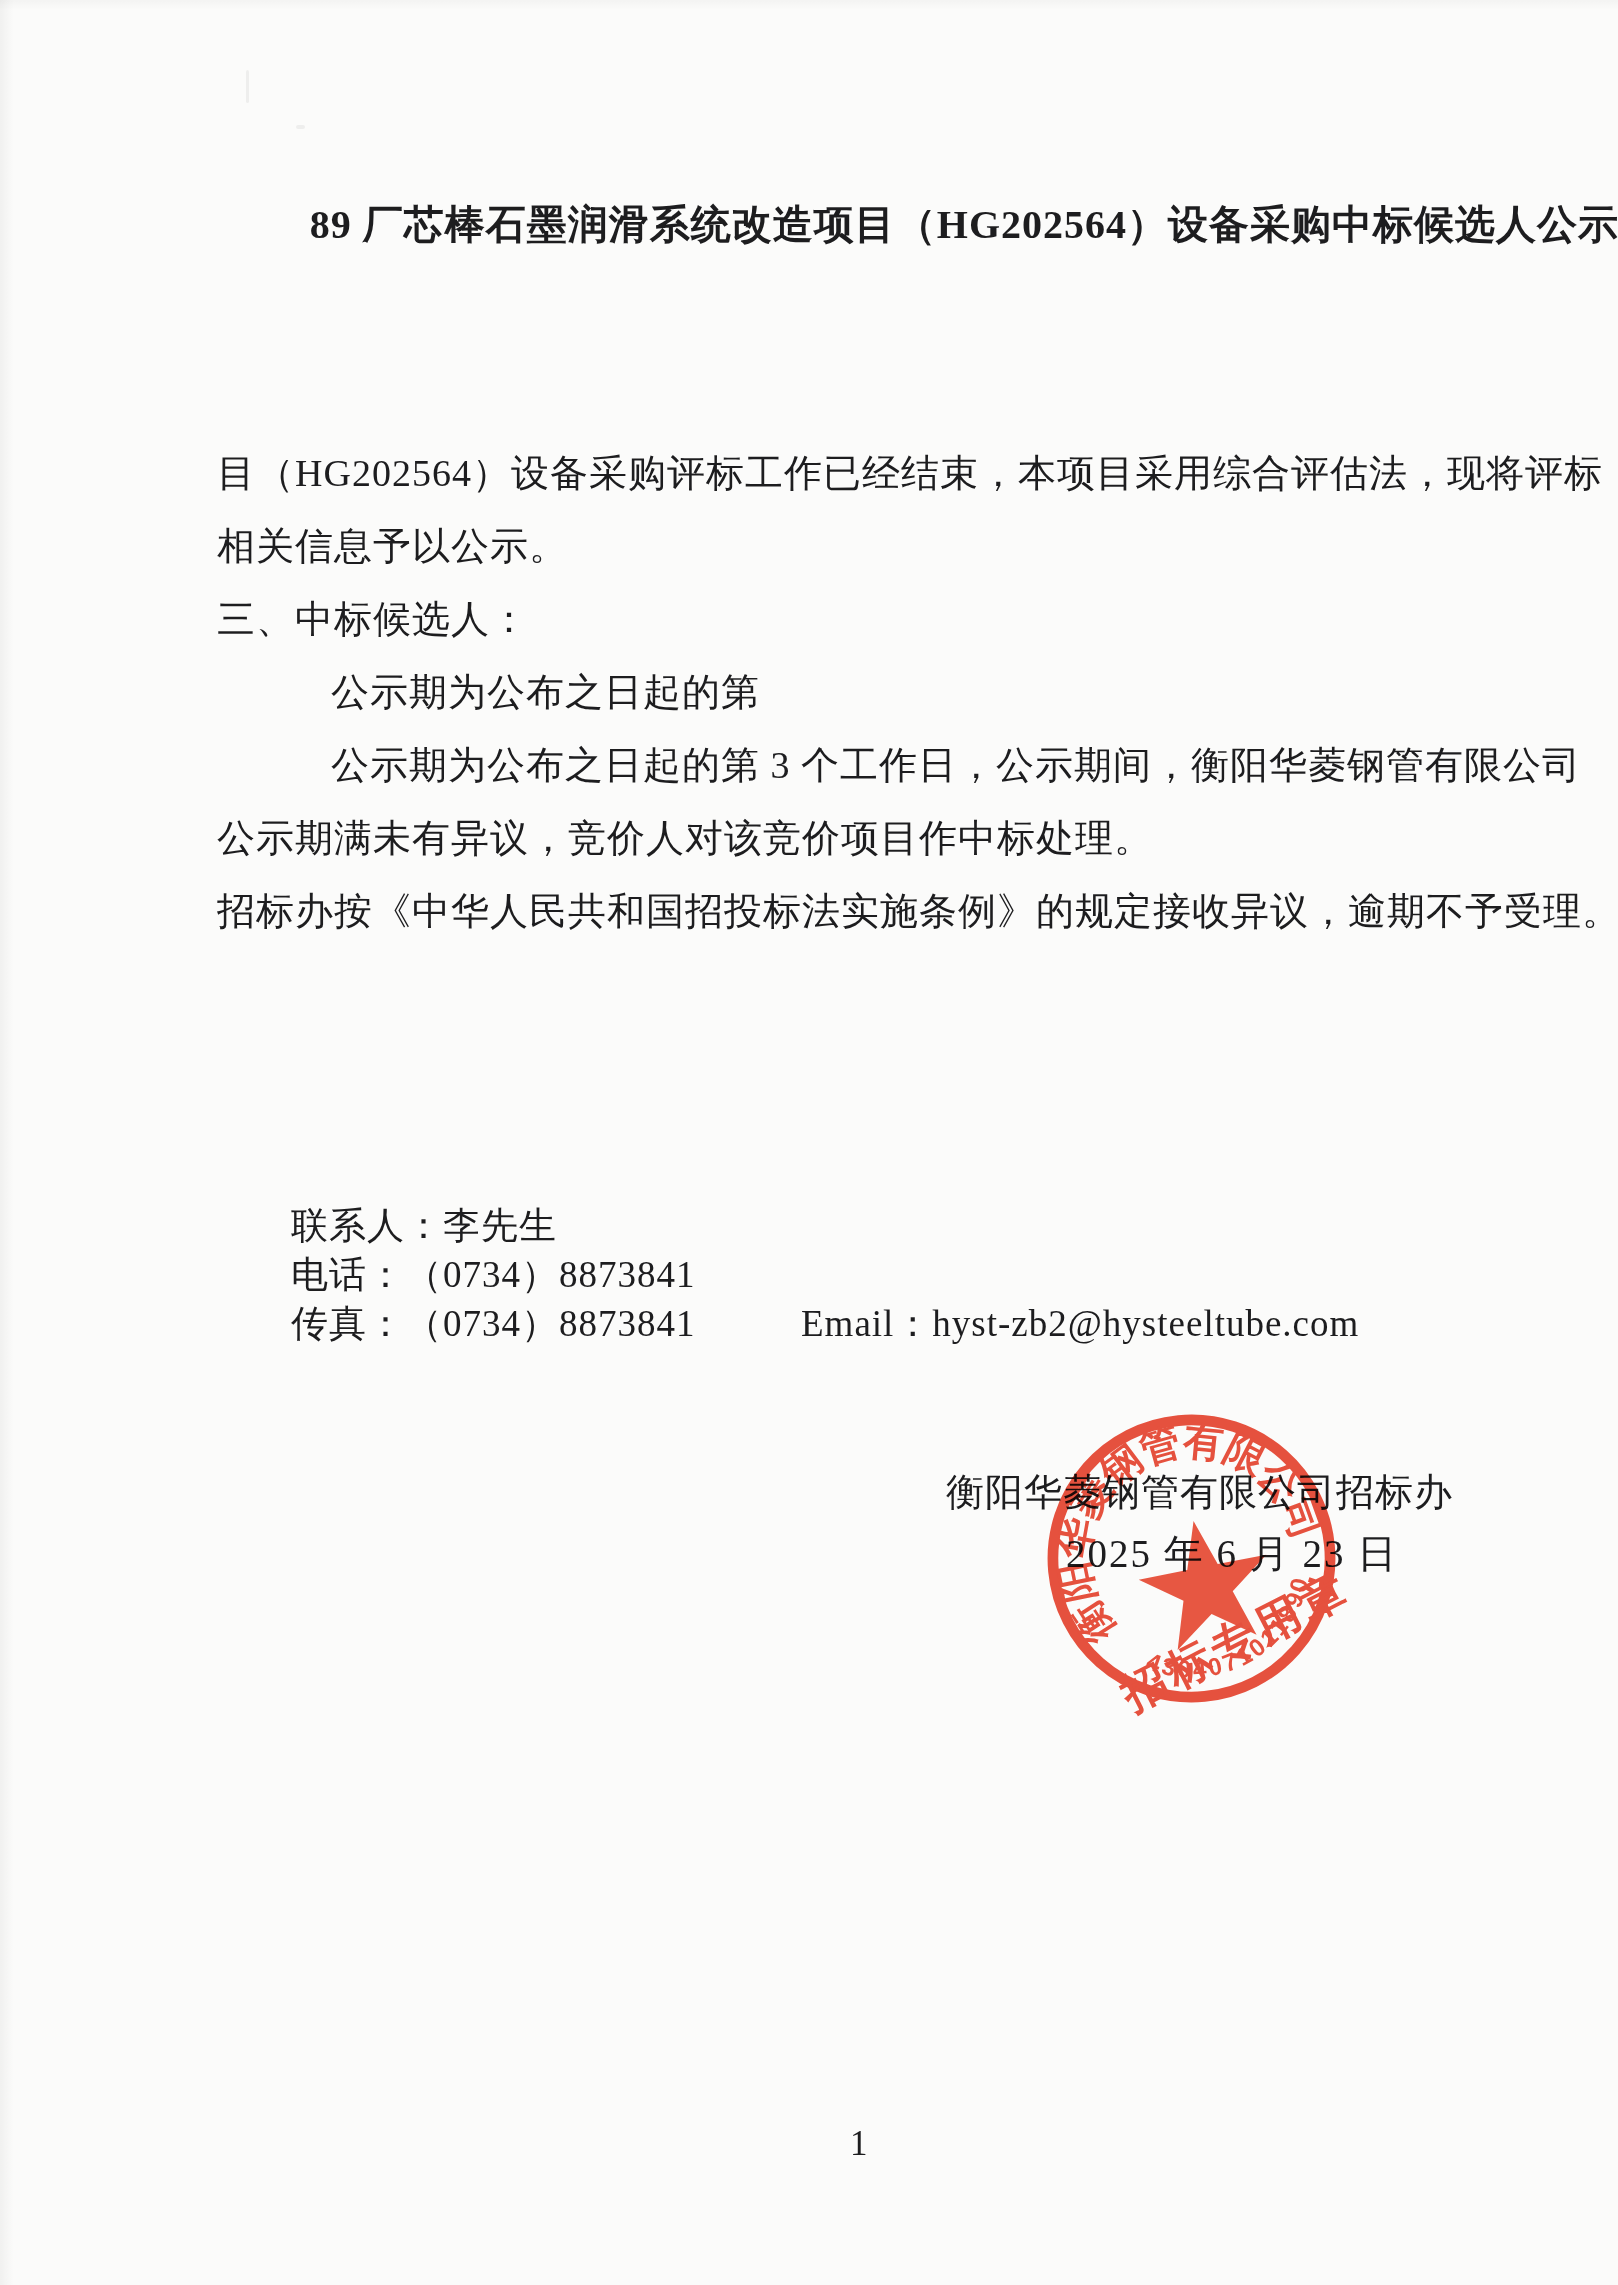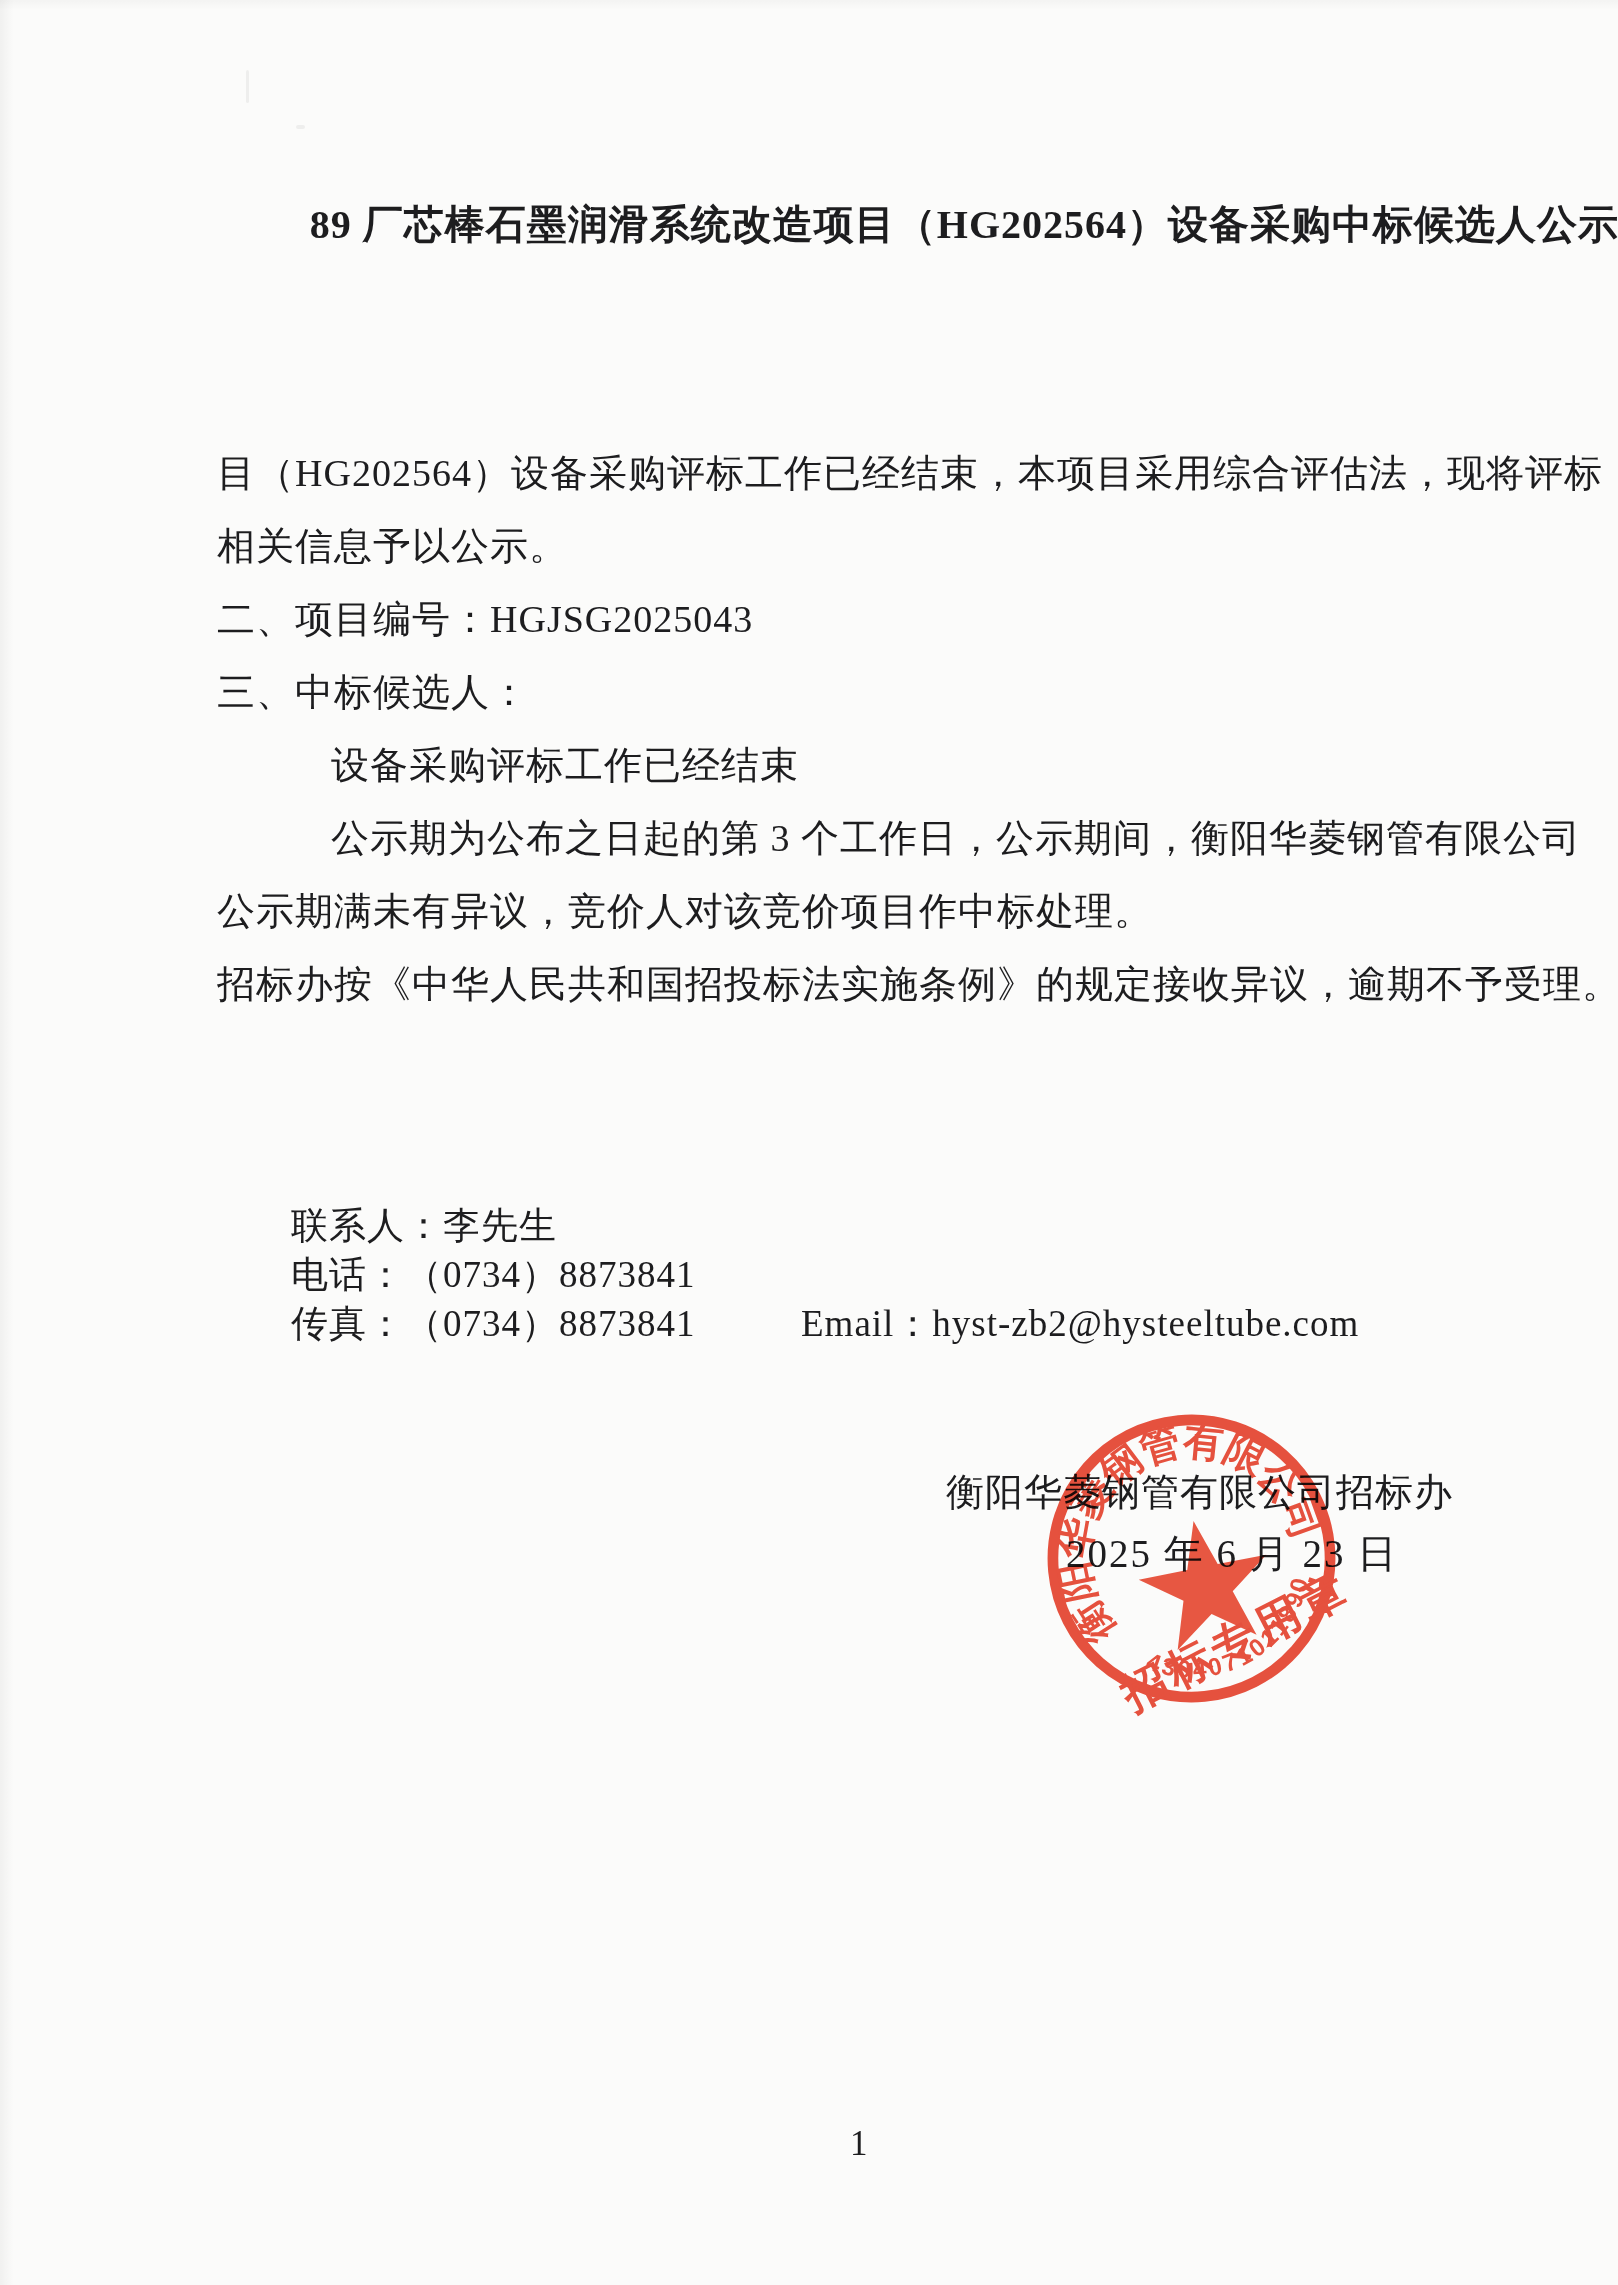--- a/index.html
+++ b/index.html
@@ -71,23 +71,22 @@
 <div class="page">
 
   <div class="speck speck-1"></div>
   <div class="speck speck-2"></div>
 
   <div class="doc-title">89 厂芯棒石墨润滑系统改造项目（HG202564）设备采购中标候选人公示</div>
 
   <div class="body-text">
     <div>目（HG202564）设备采购评标工作已经结束，本项目采用综合评估法，现将评标</div>
     <div>相关信息予以公示。</div>
-    <div>二、项目编号：HGJSG2025043</div>
     <div>三、中标候选人：</div>
-    <div class="indent-3">设备采购评标工作已经结束</div>
+    <div class="indent-3">公示期为公布之日起的第</div>
     <div class="indent-3">公示期为公布之日起的第 3 个工作日，公示期间，衡阳华菱钢管有限公司</div>
     <div>公示期满未有异议，竞价人对该竞价项目作中标处理。</div>
     <div>招标办按《中华人民共和国招投标法实施条例》的规定接收异议，逾期不予受理。</div>
   </div>
 
   <div class="contact">
     <div class="c-line">联系人：李先生</div>
     <div class="c-line">电话：（0734）8873841</div>
     <div class="c-line">
       <span>传真：（0734）8873841</span>

